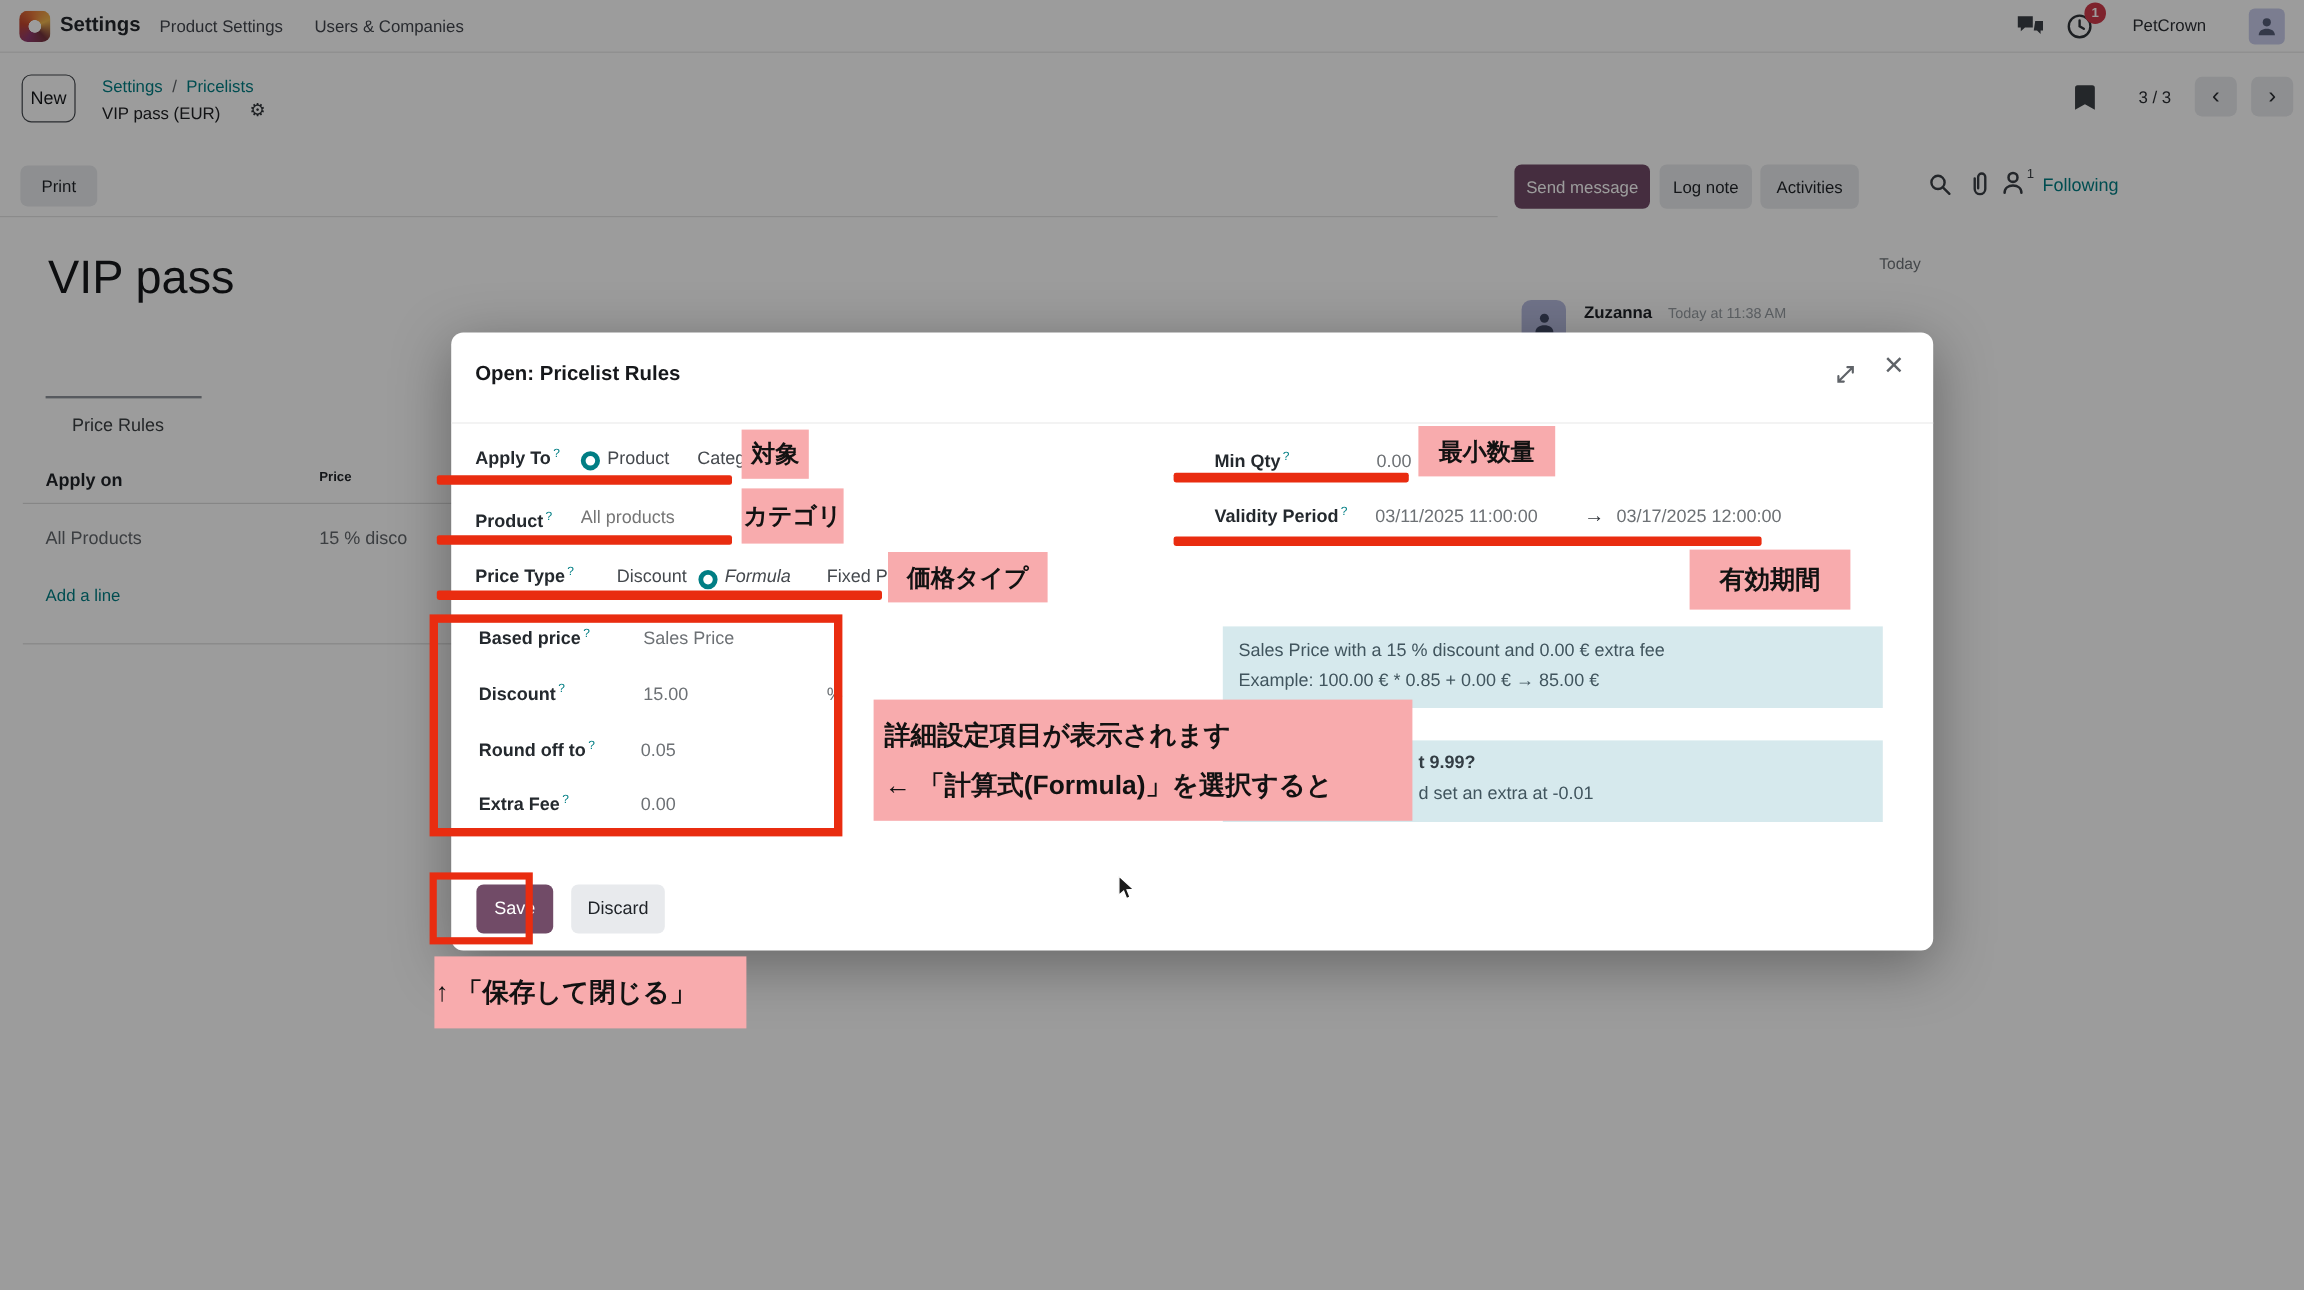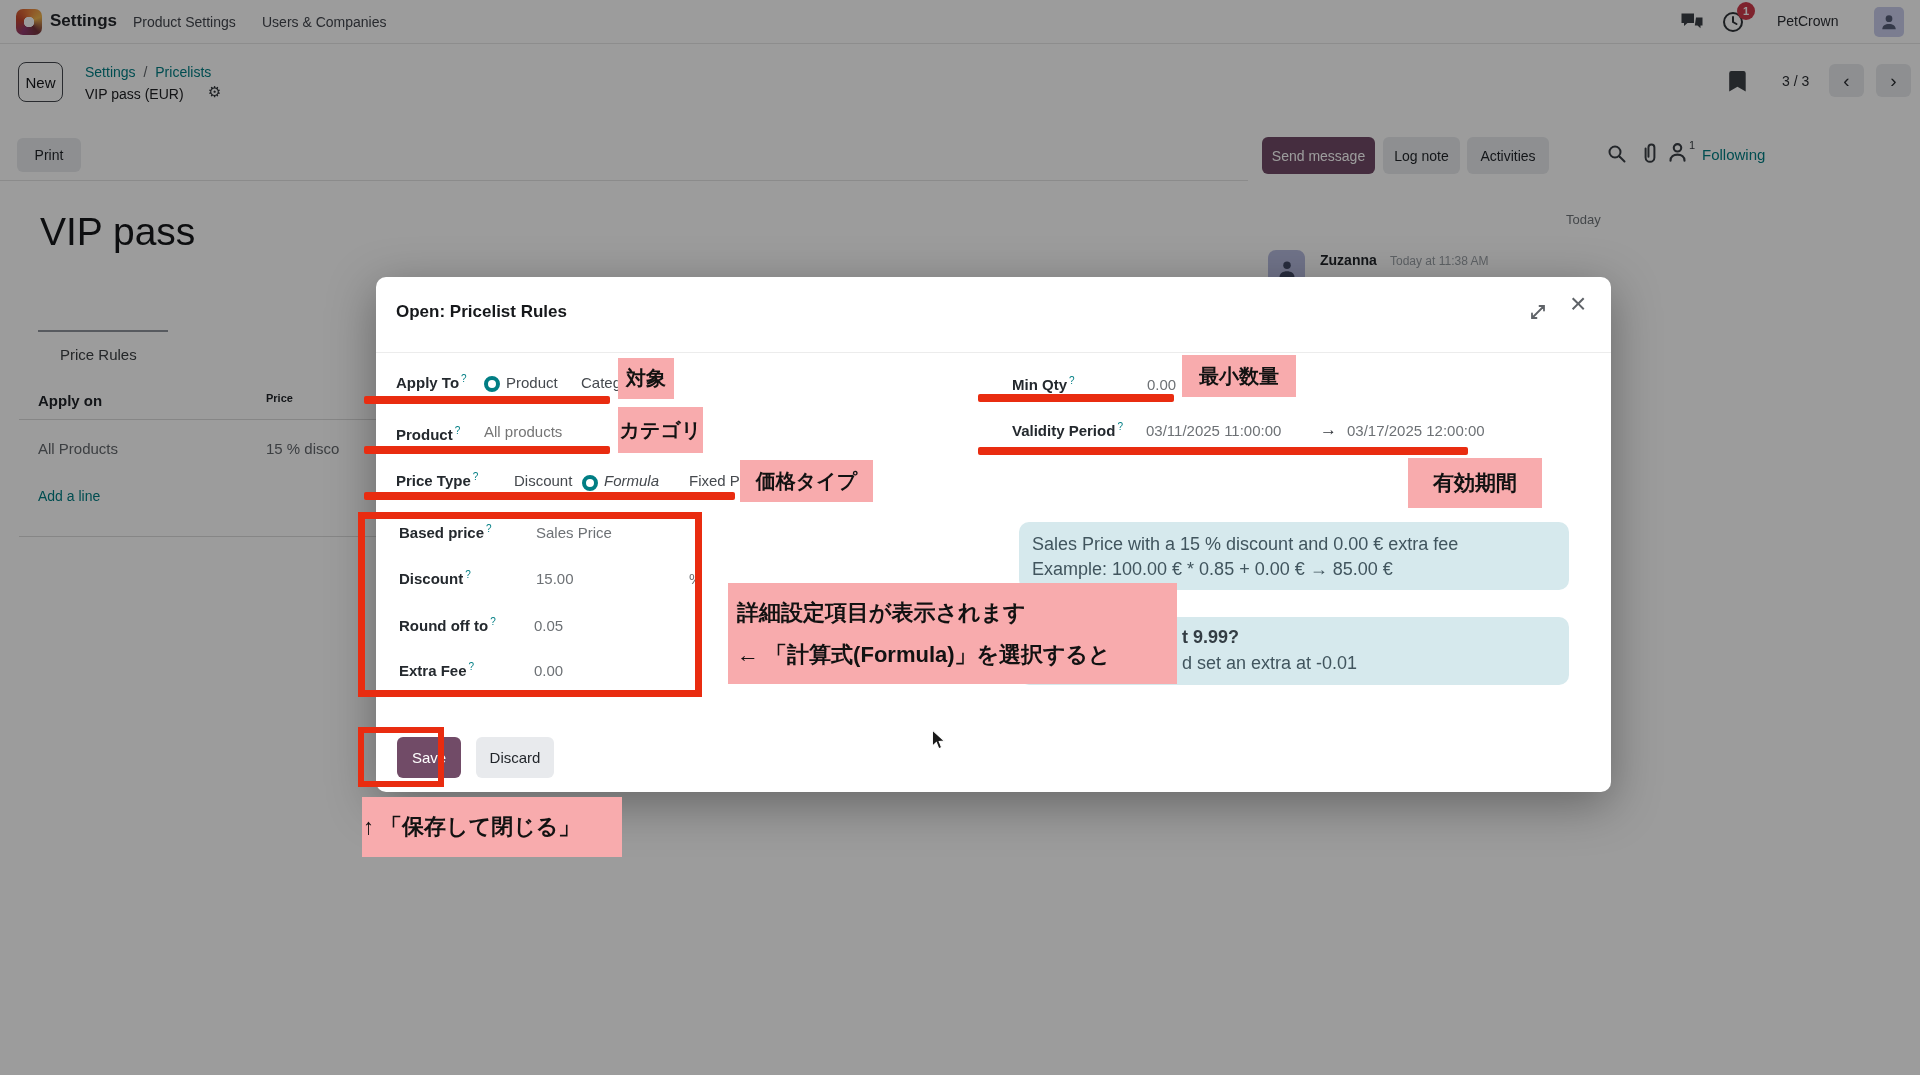--- a/index.html
+++ b/index.html
@@ -13,21 +13,21 @@
   .val{color:#6d7175;font-size:15px;white-space:nowrap;}
   .opt{color:#45494e;font-size:15px;white-space:nowrap;cursor:pointer;}
   sup.help{color:var(--link);font-size:10px;font-weight:400;margin-left:2px;}
   .btn{display:flex;align-items:center;justify-content:center;border-radius:6px;font-size:14px;cursor:pointer;white-space:nowrap;}
   .btn-grey{background:#e8eaed;color:#1f2328;}
   .btn-primary{background:var(--accent);color:#fff;}
   .radio-on{width:16px;height:16px;border-radius:50%;border:4.5px solid var(--link);background:#fff;}
   .redline{background:var(--red);height:8px;border-radius:2px;}
   .redbox{border:7px solid var(--red);background:transparent;}
   .pinkbox{background:var(--pink);color:#121212;font-weight:700;display:flex;align-items:center;justify-content:center;white-space:nowrap;}
-  .infobox{background:var(--info);border-radius:10px;color:#41555e;font-size:18px;}
+  .infobox{background:var(--info);border-radius:0;color:#41555e;font-size:15px;}
   .link{color:var(--link);cursor:pointer;white-space:nowrap;}
   .dim{position:absolute;inset:0;background:rgba(0,0,0,0.39);z-index:10;}
   .modal{position:absolute;left:347px;top:277px;width:1235px;height:515px;background:#fff;border-radius:10px;
          box-shadow:0 12px 48px rgba(0,0,0,.35);z-index:20;margin-left:29px;}
   .anno{z-index:30;}
   .page-el{z-index:1;}
   .nowrap{white-space:nowrap;}
   .icon-btn{cursor:pointer;}
 </style>
 </head>

